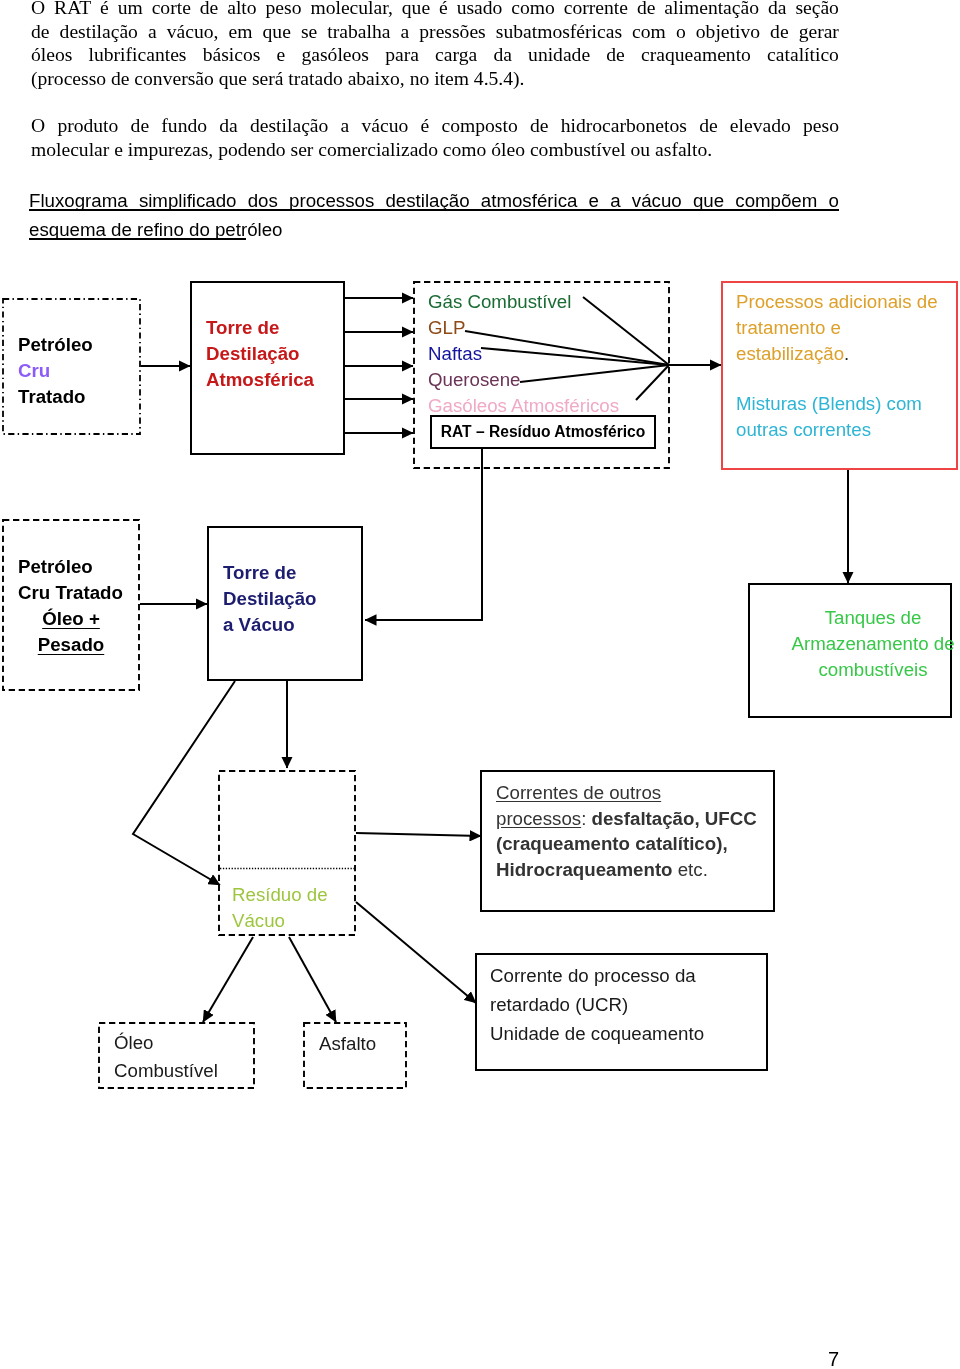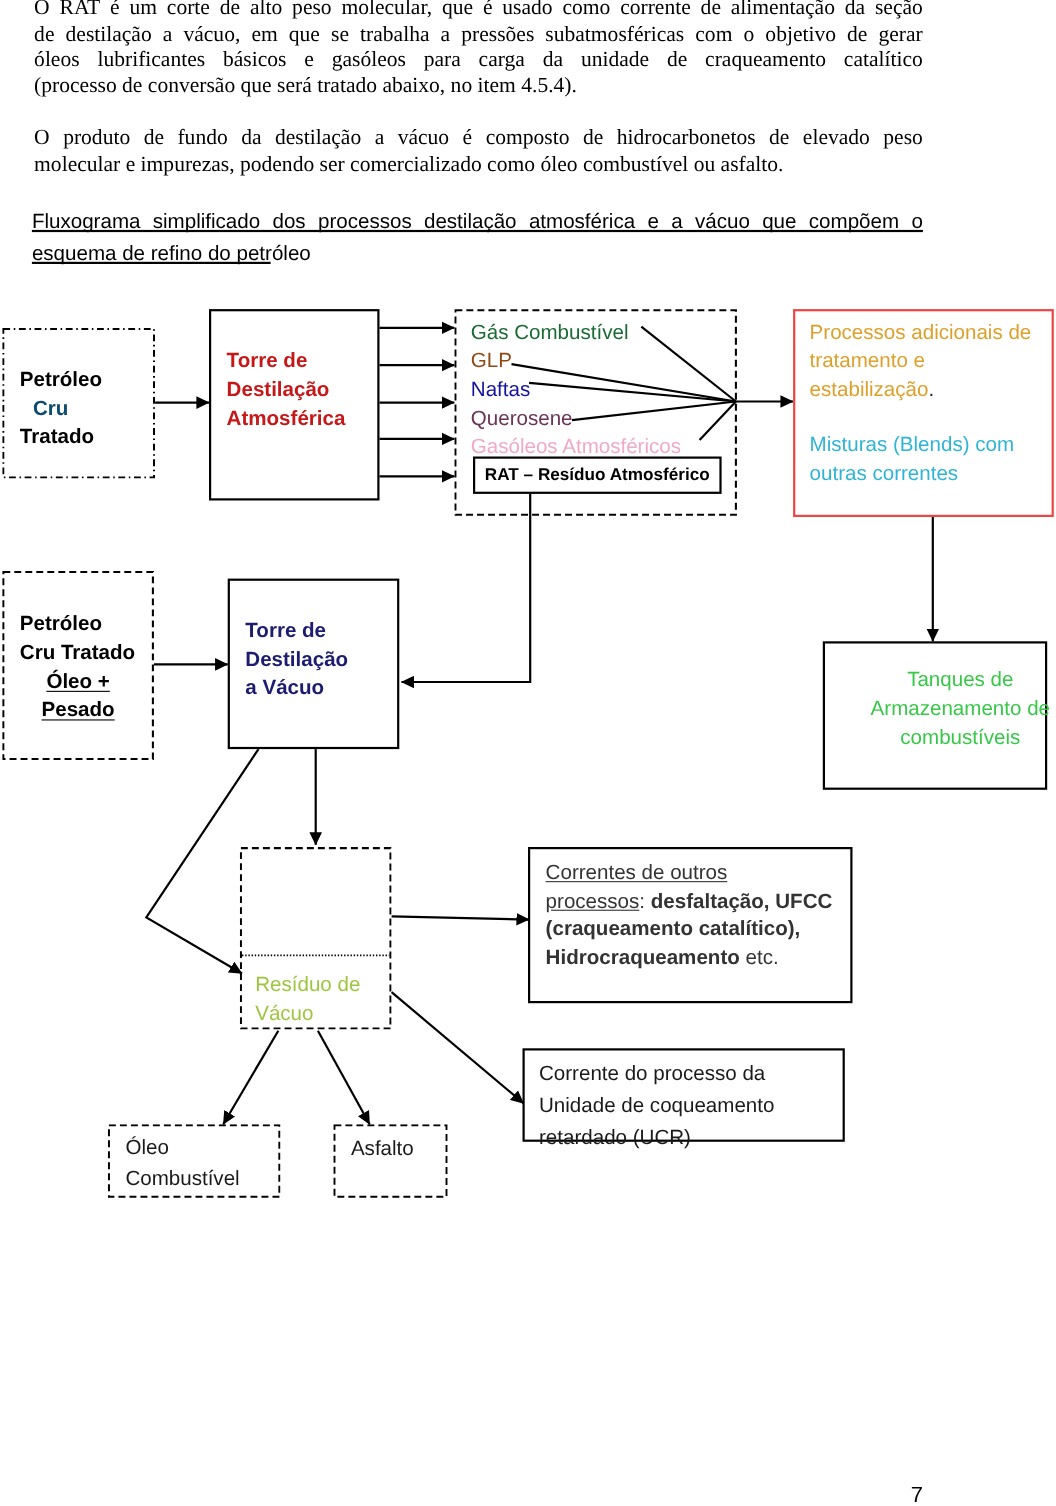--- a/index.html
+++ b/index.html
@@ -154,21 +154,21 @@
     <line x1="253" y1="937" x2="203" y2="1022" marker-end="url(#ah)"></line>
 
     <line x1="289" y1="937" x2="336" y2="1022" marker-end="url(#ah)"></line>
   </g>
 </svg>
 
 <div class="bx" style="left:2px;top:298px;width:139px;height:137px;">
   <svg width="139" height="137" style="position:absolute;left:0;top:0;">
     <rect x="1" y="1" width="137" height="135" fill="none" stroke="#000" stroke-width="1.8" stroke-dasharray="6.2,3.3,1.4,3.3"></rect>
   </svg>
-  <div class="tx" style="left:16px;top:34px;font-weight:bold;font-size:18.7px;line-height:26px;color:#000;" id="lbl-pct"><div style="color: rgb(0, 0, 0);">Petróleo</div><div style="color: #0c4a6e; margin-left: 12px;">Cru</div><div style="color: rgb(0, 0, 0);">Tratado</div></div>
+  <div class="tx" style="left:16px;top:34px;font-weight:bold;font-size:18.7px;line-height:26px;color:#000;" id="lbl-pct"><div style="color: rgb(0, 0, 0);">Petróleo</div><div style="color: #8b5cf6;">Cru</div><div style="color: rgb(0, 0, 0);">Tratado</div></div>
 </div>
 
 <div class="bx" style="left:190px;top:281px;width:155px;height:174px;border:2px solid #000;">
   <div class="tx" style="left:14px;top:32px;font-weight:bold;font-size:18.7px;line-height:26px;" id="lbl-torreatm"><div style="color: rgb(198, 24, 24);">Torre de</div><div style="color: rgb(198, 24, 24);">Destilação</div><div style="color: rgb(198, 24, 24);">Atmosférica</div></div>
 </div>
 
 <div class="bx" style="left:413px;top:281px;width:257px;height:188px;">
   <svg width="257" height="188" style="position:absolute;left:0;top:0;">
     <rect x="1" y="1" width="255" height="186" fill="none" stroke="#000" stroke-width="1.9" stroke-dasharray="6.3,3.7"></rect>
   </svg>
@@ -204,22 +204,22 @@
     <rect x="1" y="1" width="136" height="164" fill="none" stroke="#000" stroke-width="1.9" stroke-dasharray="6.3,3.7"></rect>
     <line x1="2" y1="98.5" x2="136" y2="98.5" stroke="#000" stroke-width="1.5" stroke-dasharray="1.3,1.6"></line>
   </svg>
   <div class="tx" style="left:14px;top:112px;font-size:18.7px;line-height:26px;" id="lbl-resvac"><div style="color: rgb(157, 198, 62);">Resíduo de</div><div style="color: rgb(157, 198, 62);">Vácuo</div></div>
 </div>
 
 <div class="bx" style="left:480px;top:770px;width:295px;height:142px;border:2px solid #000;">
   <div class="tx" style="left:14px;top:8px;font-size:18.7px;line-height:25.6px;color:#333;" id="lbl-corr"><div><span style="text-decoration: underline; text-underline-offset: 2px;">Correntes de outros</span></div><div><span style="text-decoration: underline; text-underline-offset: 2px;">processos</span><span>: </span><span style="font-weight: bold;">desfaltação, UFCC</span></div><div><span style="font-weight: bold;">(craqueamento catalítico),</span></div><div><span style="font-weight: bold;">Hidrocraqueamento</span><span> etc.</span></div></div>
 </div>
 
-<div class="bx" style="left:475px;top:953px;width:293px;height:85px;border:2px solid #000;">
-  <div class="tx" style="left:13px;top:6px;font-size:18.7px;line-height:29px;color:#1a1a1a;" id="lbl-ucr"><div>Corrente do processo da</div><div>Unidade de coqueamento</div><div>retardado (UCR)</div></div>
+<div class="bx" style="left:475px;top:953px;width:293px;height:118px;border:2px solid #000;">
+  <div class="tx" style="left:13px;top:6px;font-size:18.7px;line-height:29px;color:#1a1a1a;" id="lbl-ucr"><div>Corrente do processo da</div><div>retardado (UCR)</div><div>Unidade de coqueamento</div></div>
 </div>
 
 <div class="bx" style="left:98px;top:1022px;width:157px;height:67px;">
   <svg width="157" height="67" style="position:absolute;left:0;top:0;">
     <rect x="1" y="1" width="155" height="65" fill="none" stroke="#000" stroke-width="1.9" stroke-dasharray="6.3,3.7"></rect>
   </svg>
   <div class="tx" style="left:16px;top:7px;font-size:18.7px;line-height:28px;color:#1a1a1a;" id="lbl-oleo"><div>Óleo</div><div>Combustível</div></div>
 </div>
 
 <div class="bx" style="left:303px;top:1022px;width:104px;height:67px;">

